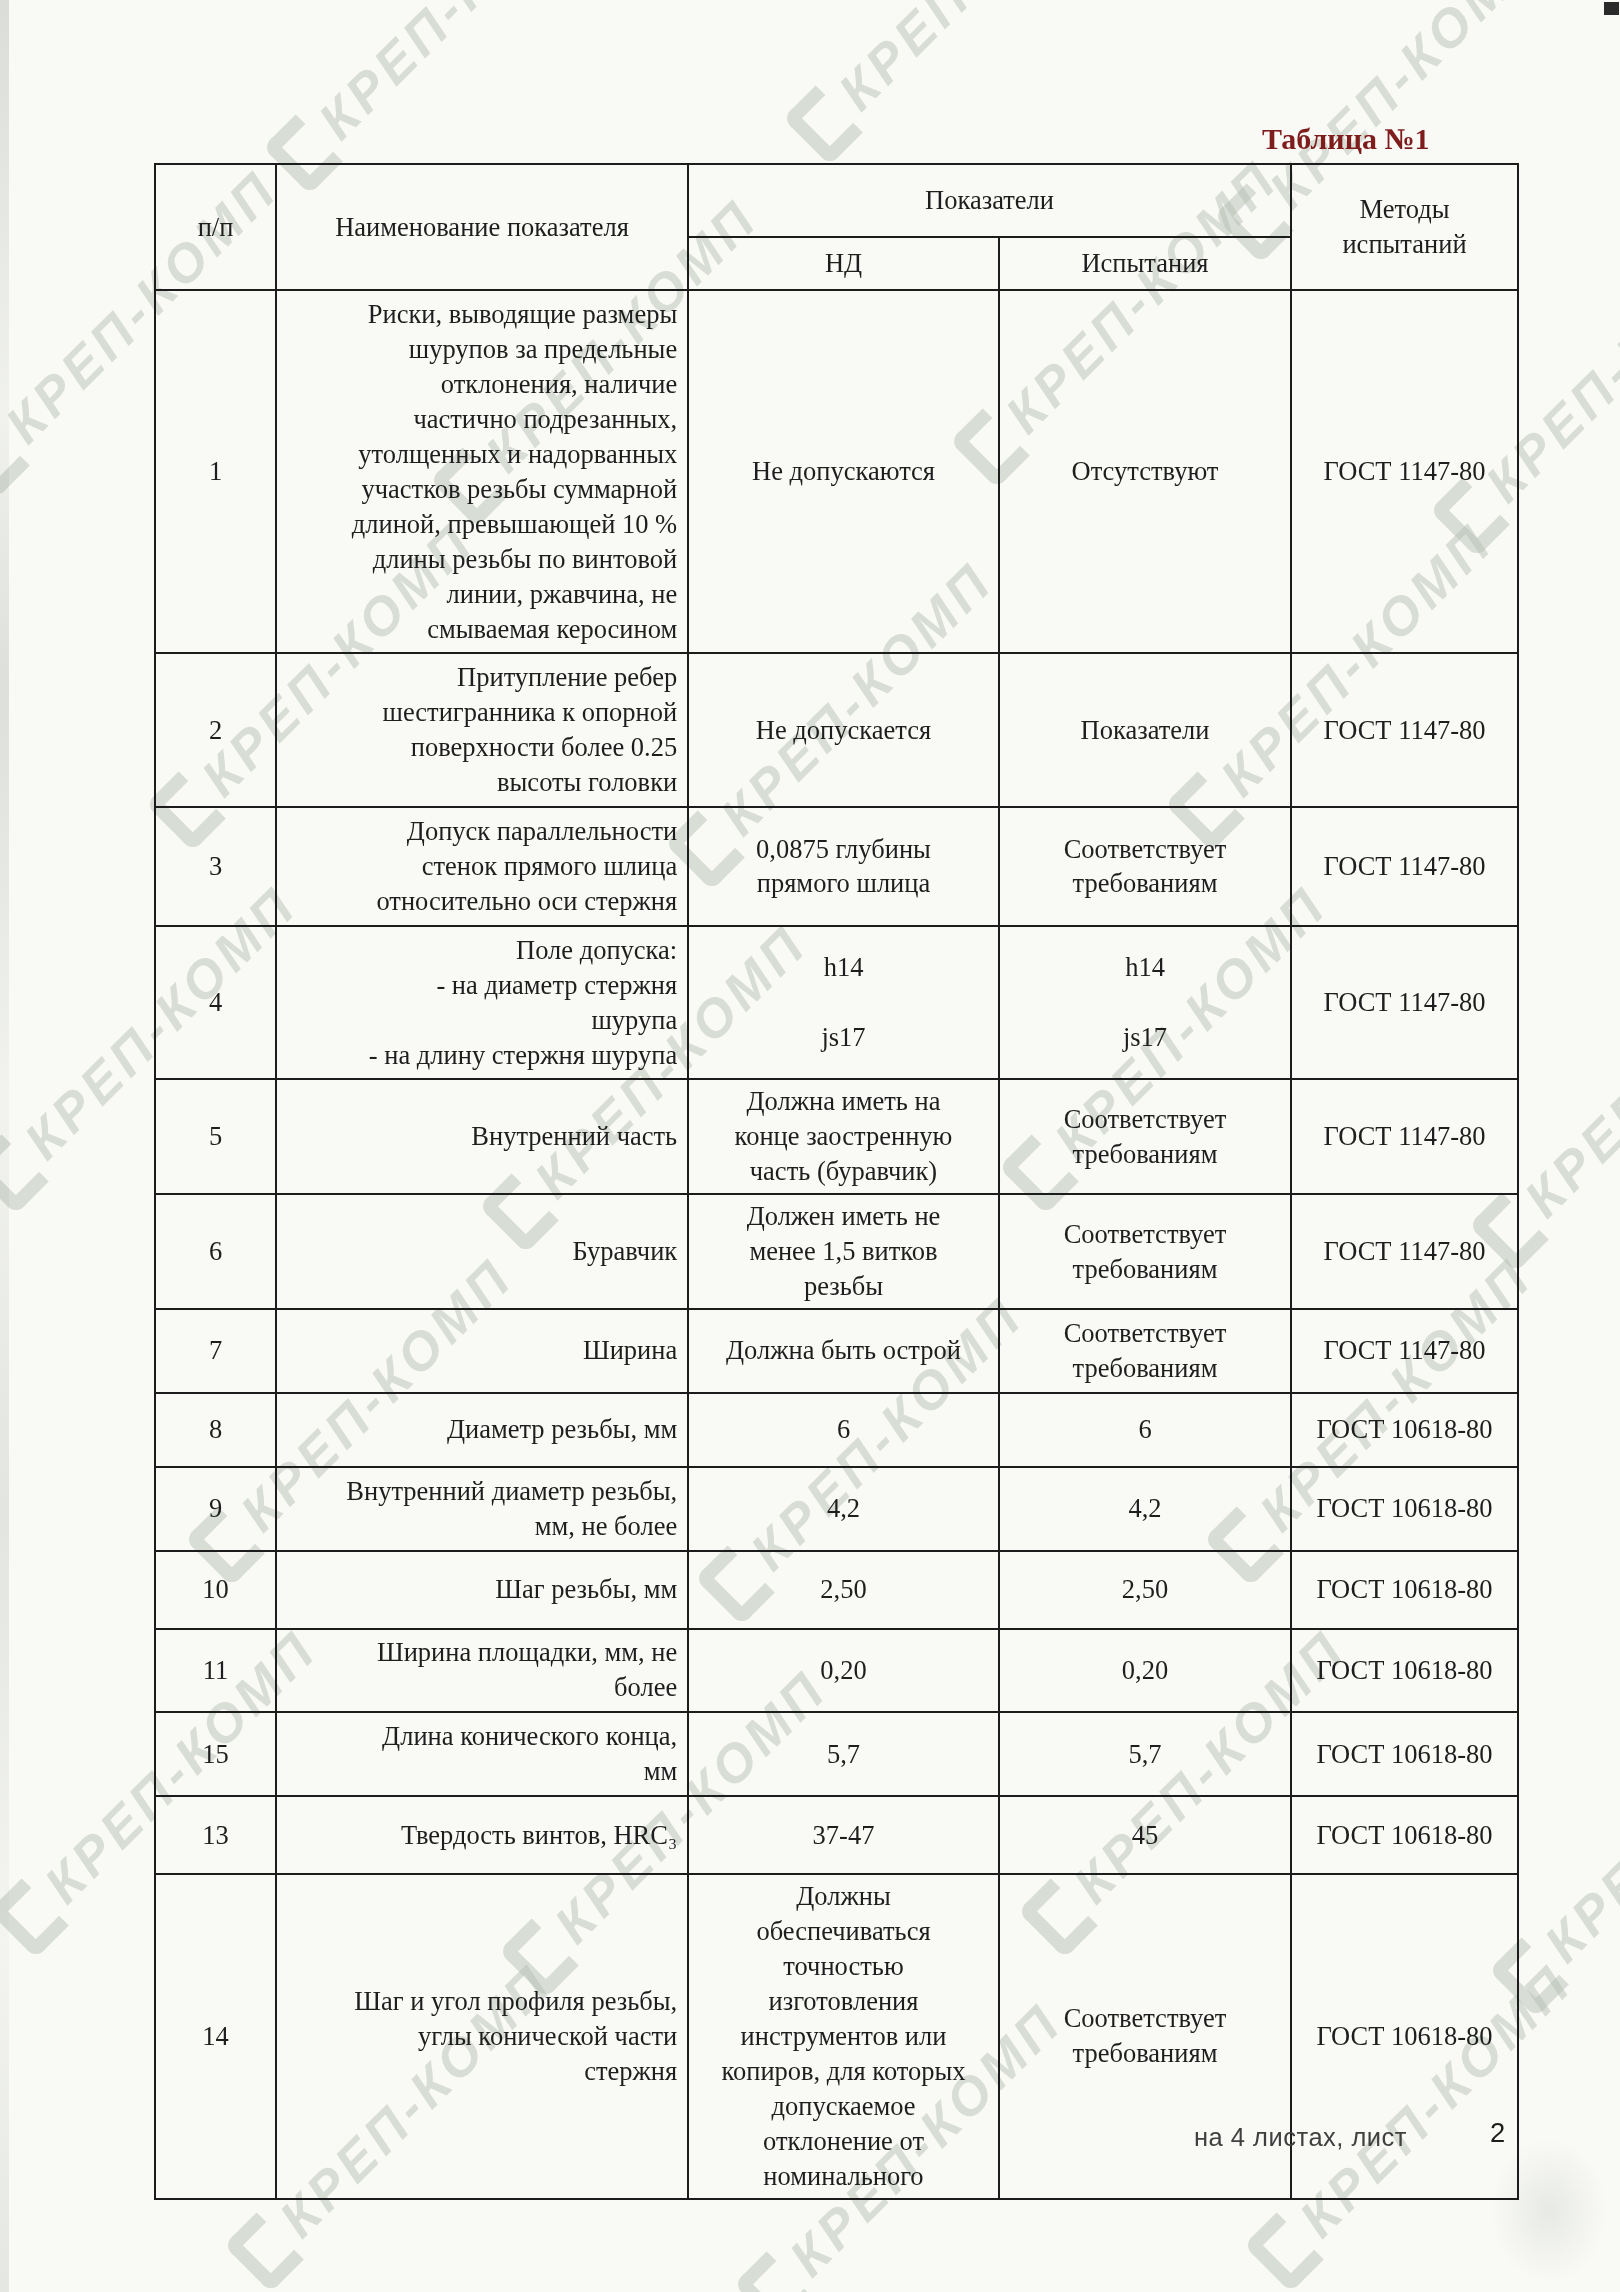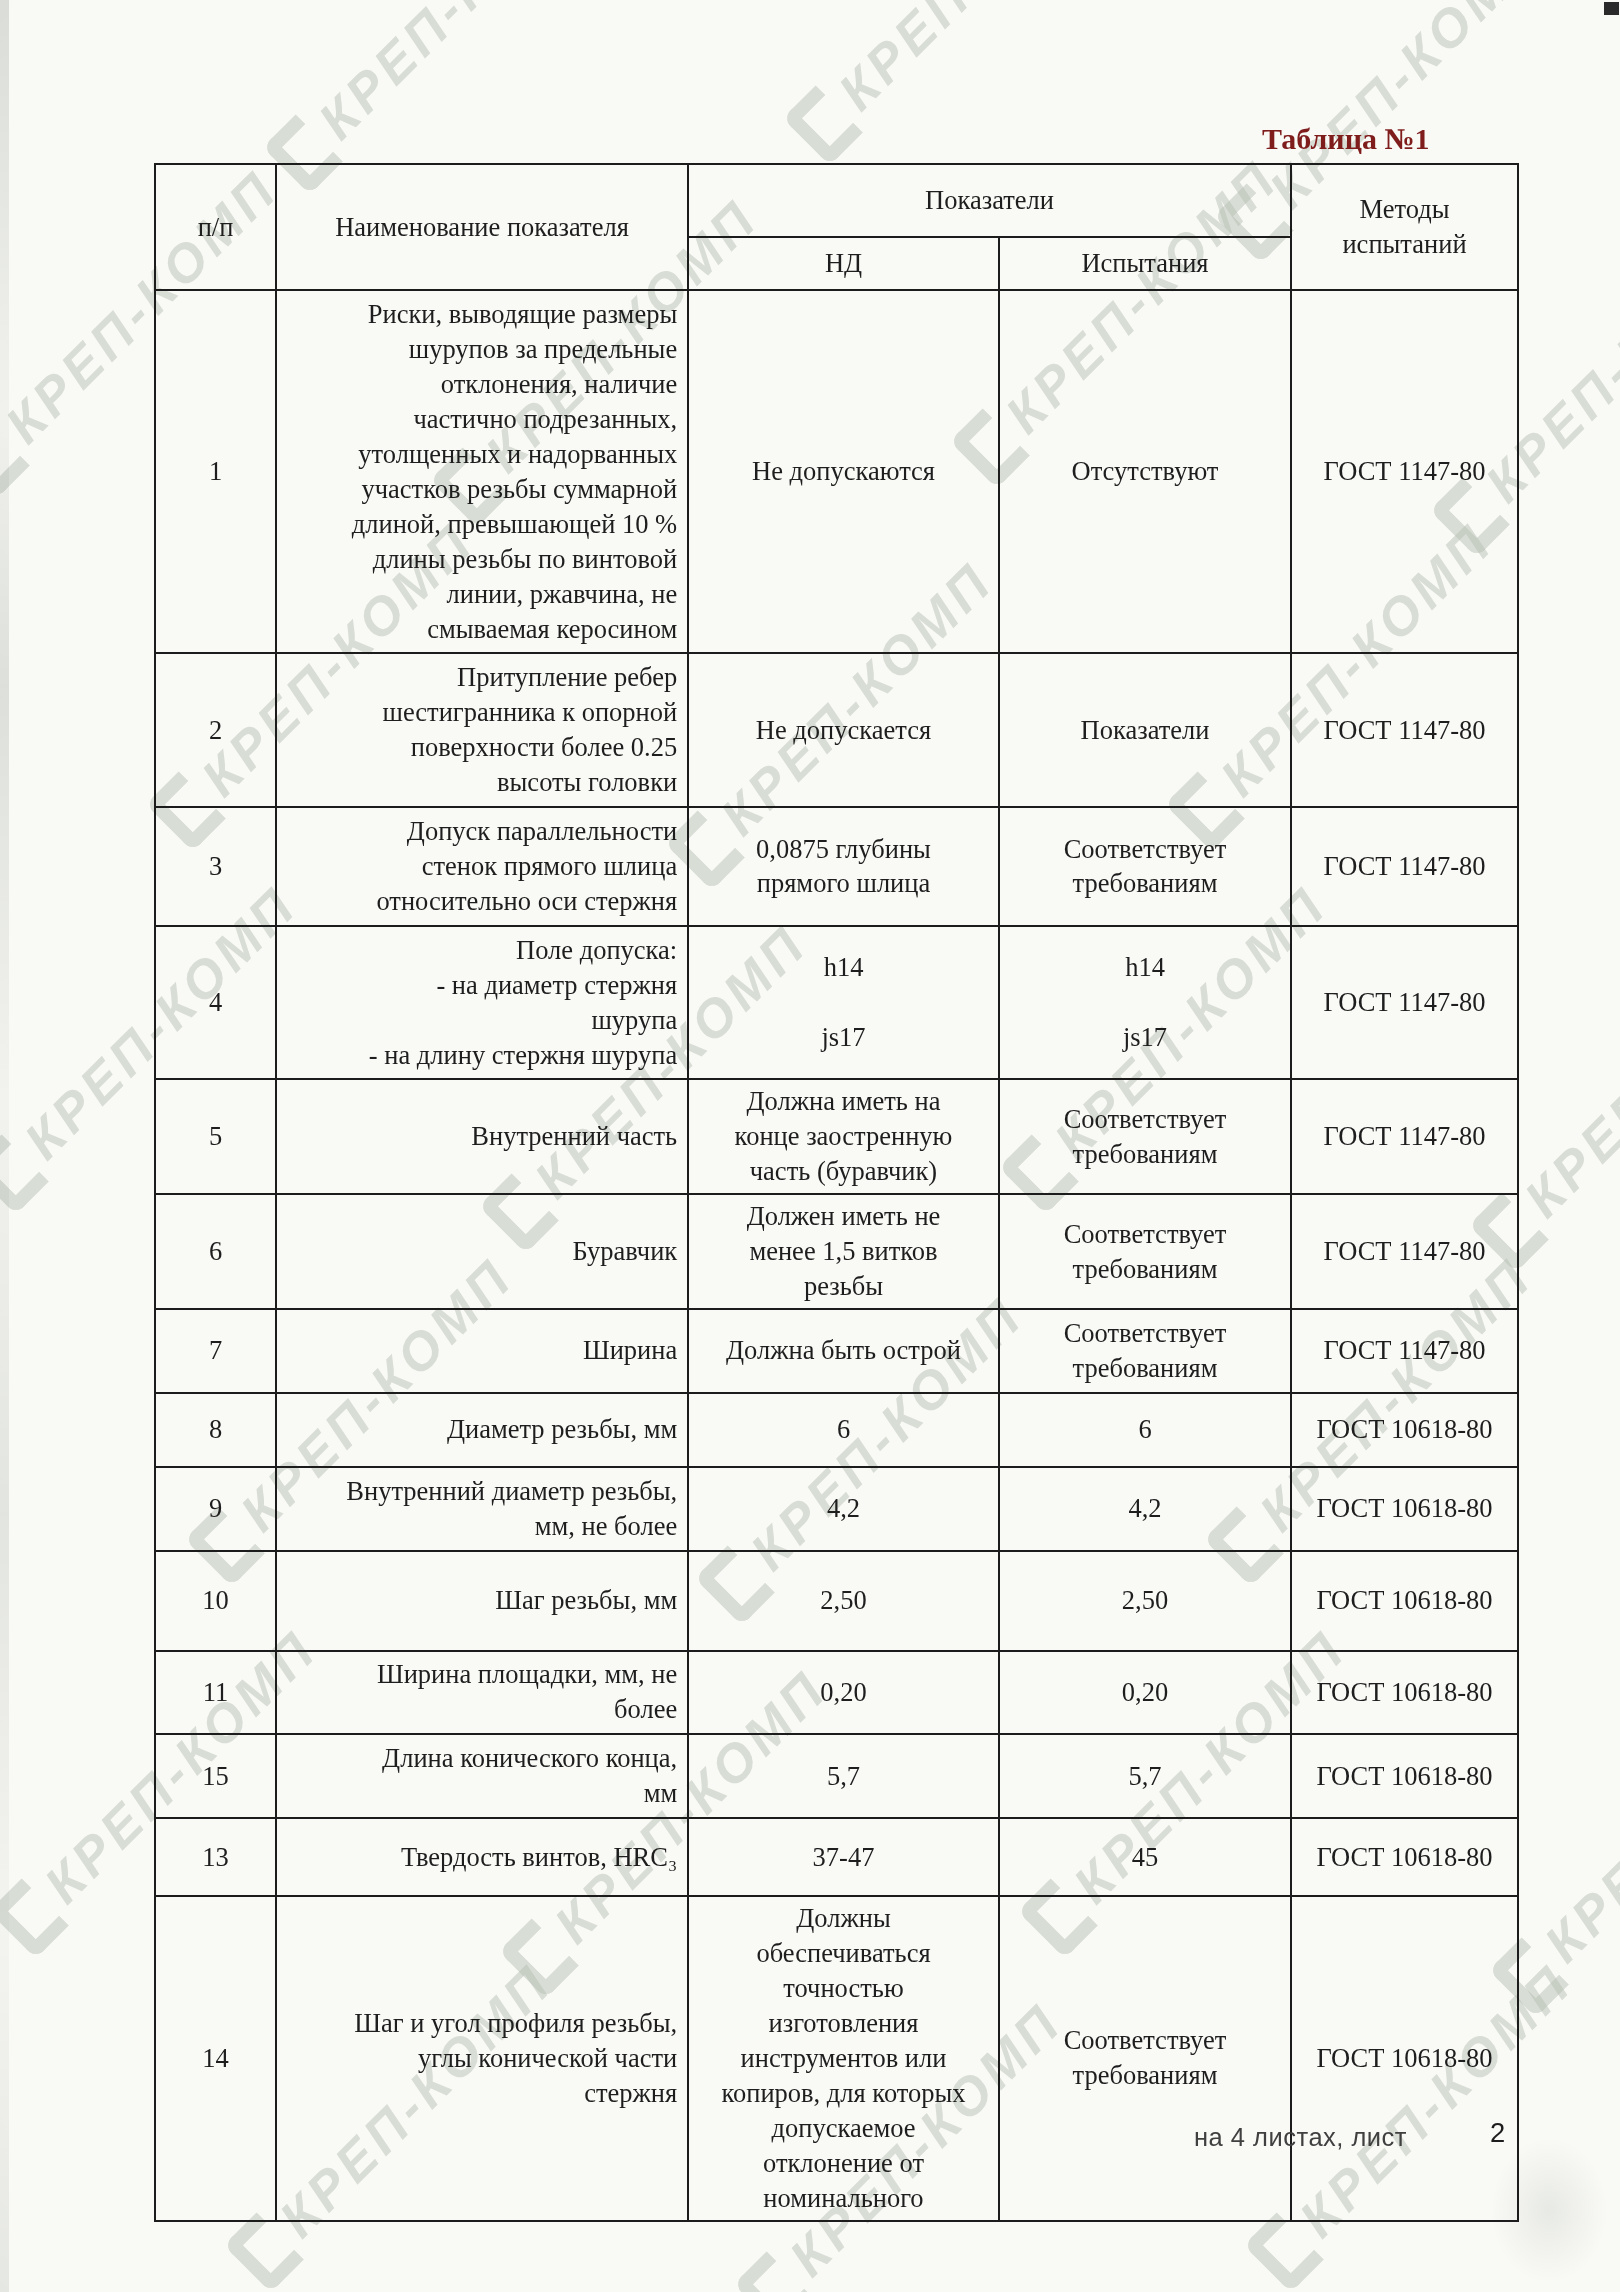--- a/index.html
+++ b/index.html
@@ -304,21 +304,21 @@
         <td>ГОСТ 10618-80</td>
       </tr>
       <tr style="height:80px">
         <td>9</td>
         <td class="name">Внутренний диаметр резьбы,
 мм, не более</td>
         <td>4,2</td>
         <td>4,2</td>
         <td>ГОСТ 10618-80</td>
       </tr>
-      <tr style="height:100px">
+      <tr style="height:78px">
         <td>10</td>
         <td class="name">Шаг резьбы, мм</td>
         <td>2,50</td>
         <td>2,50</td>
         <td>ГОСТ 10618-80</td>
       </tr>
       <tr style="height:74px">
         <td>11</td>
         <td class="name">Ширина площадки, мм, не
 более</td>

